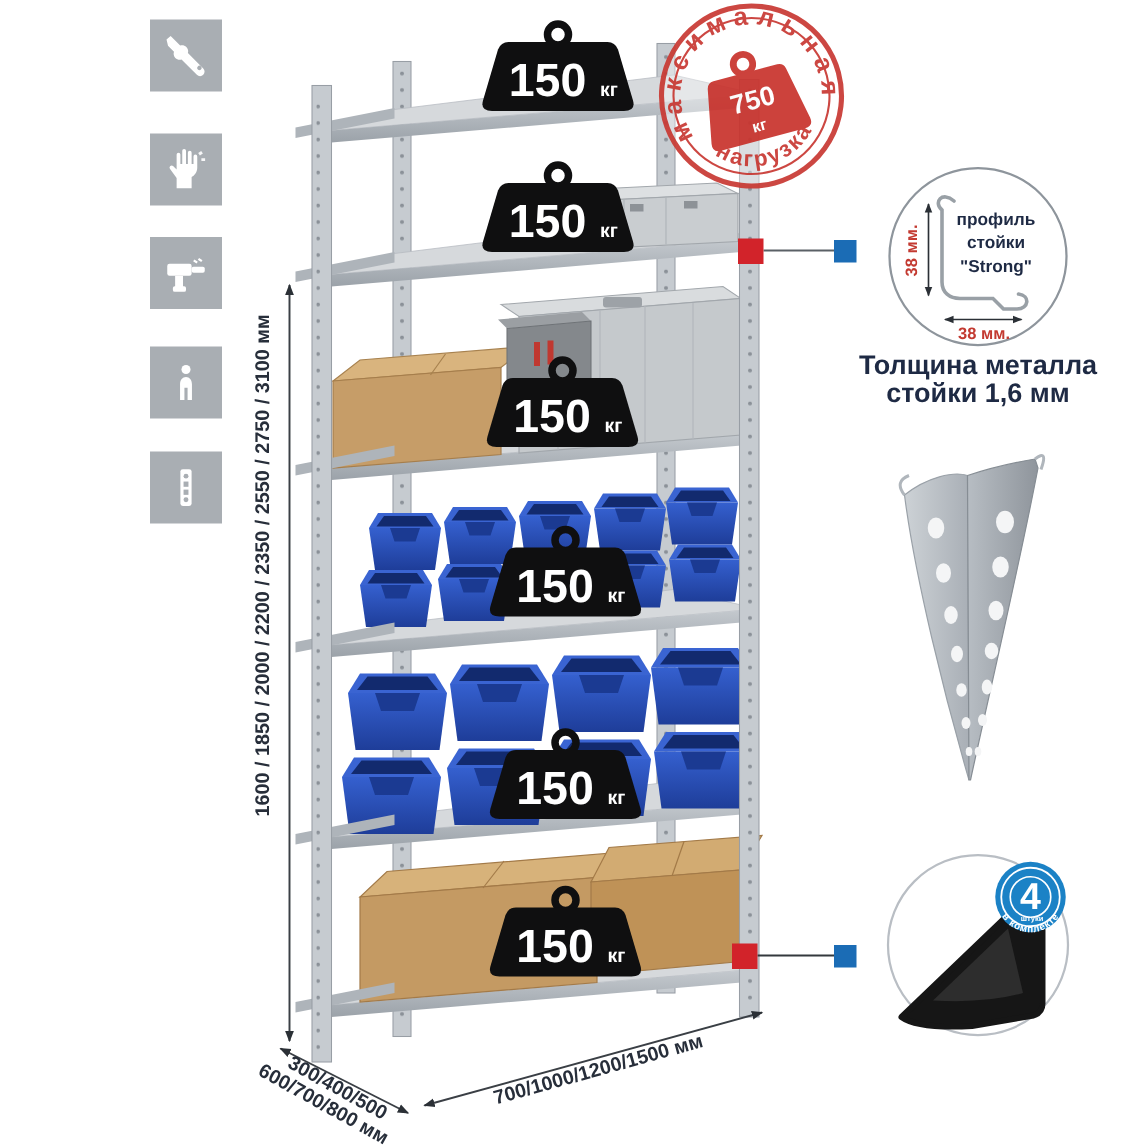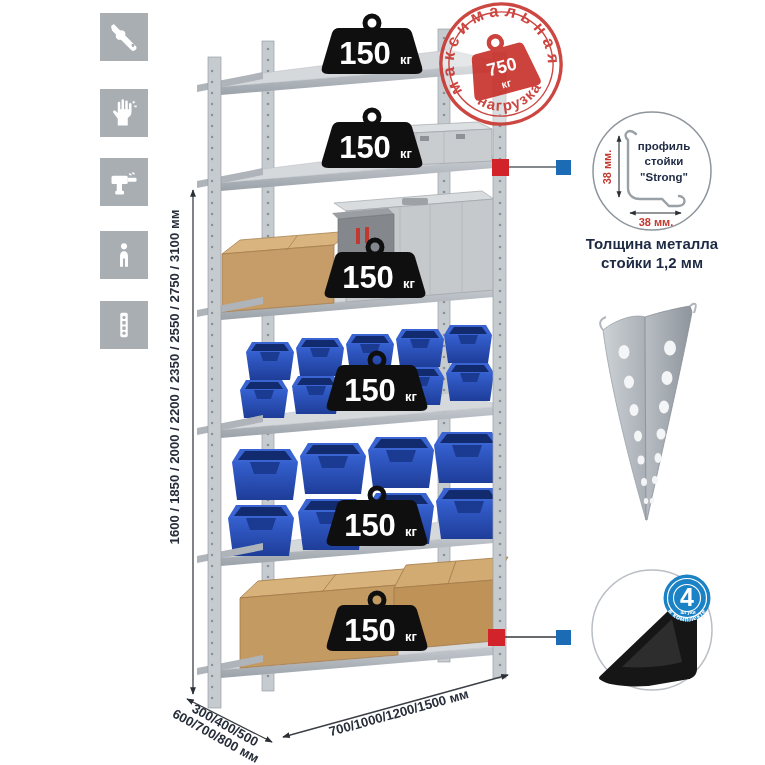--- a/index.html
+++ b/index.html
@@ -2,21 +2,21 @@
 <html><head>
 <meta charset="utf-8">
 <style>
   html,body{margin:0;padding:0;}
   body{width:765px;height:765px;position:relative;background:#ffffff;overflow:hidden;
        font-family:"Liberation Sans","DejaVu Sans",sans-serif;}
   .stage{position:absolute;inset:0;}
   .icon-box{position:absolute;left:100px;width:48px;height:48px;background:#a9aeb3;
             display:flex;align-items:center;justify-content:center;}
   .caption{position:absolute;width:170px;text-align:center;color:#1e2a44;
-           font-weight:bold;font-size:15px;line-height:19px;}
+           font-weight:bold;font-size:18px;line-height:19px;}
   svg text{font-family:"Liberation Sans","DejaVu Sans",sans-serif;}
   .wv{font-size:31px;font-weight:bold;fill:#ffffff;text-anchor:middle;}
   .wu{font-size:13px;font-weight:bold;fill:#ffffff;text-anchor:middle;}
   .dimtxt{font-size:13.2px;font-weight:bold;fill:#272e3a;text-anchor:middle;}
   .redsmall{font-size:11px;font-weight:bold;fill:#c33a31;text-anchor:middle;}
   .navysmall{font-size:11.5px;font-weight:bold;fill:#1e2a44;text-anchor:middle;}
   .stamp-arc{font-size:17px;font-weight:bold;fill:#c93a34;letter-spacing:5px;}
   .stamp-arc2{font-size:15px;font-weight:bold;fill:#c93a34;letter-spacing:1.5px;}
 </style>
 </head>
@@ -352,16 +352,16 @@
       </g>
     </g>
     <g>
       <line x1="283" y1="737" x2="508" y2="675" stroke="#3a3f45" stroke-width="1.3" marker-start="url(#arr)" marker-end="url(#arr)"></line>
       <text class="dimtxt" transform="translate(400,717) rotate(-15.5)">700/1000/1200/1500 мм</text>
     </g>
   </svg>
 
   <div class="caption" style="left:567px;top:234px">
     <div>Толщина металла</div>
-    <div>стойки 1,2 мм</div>
+    <div>стойки 1,6 мм</div>
   </div>
 
 </div>
 
 </body></html>

